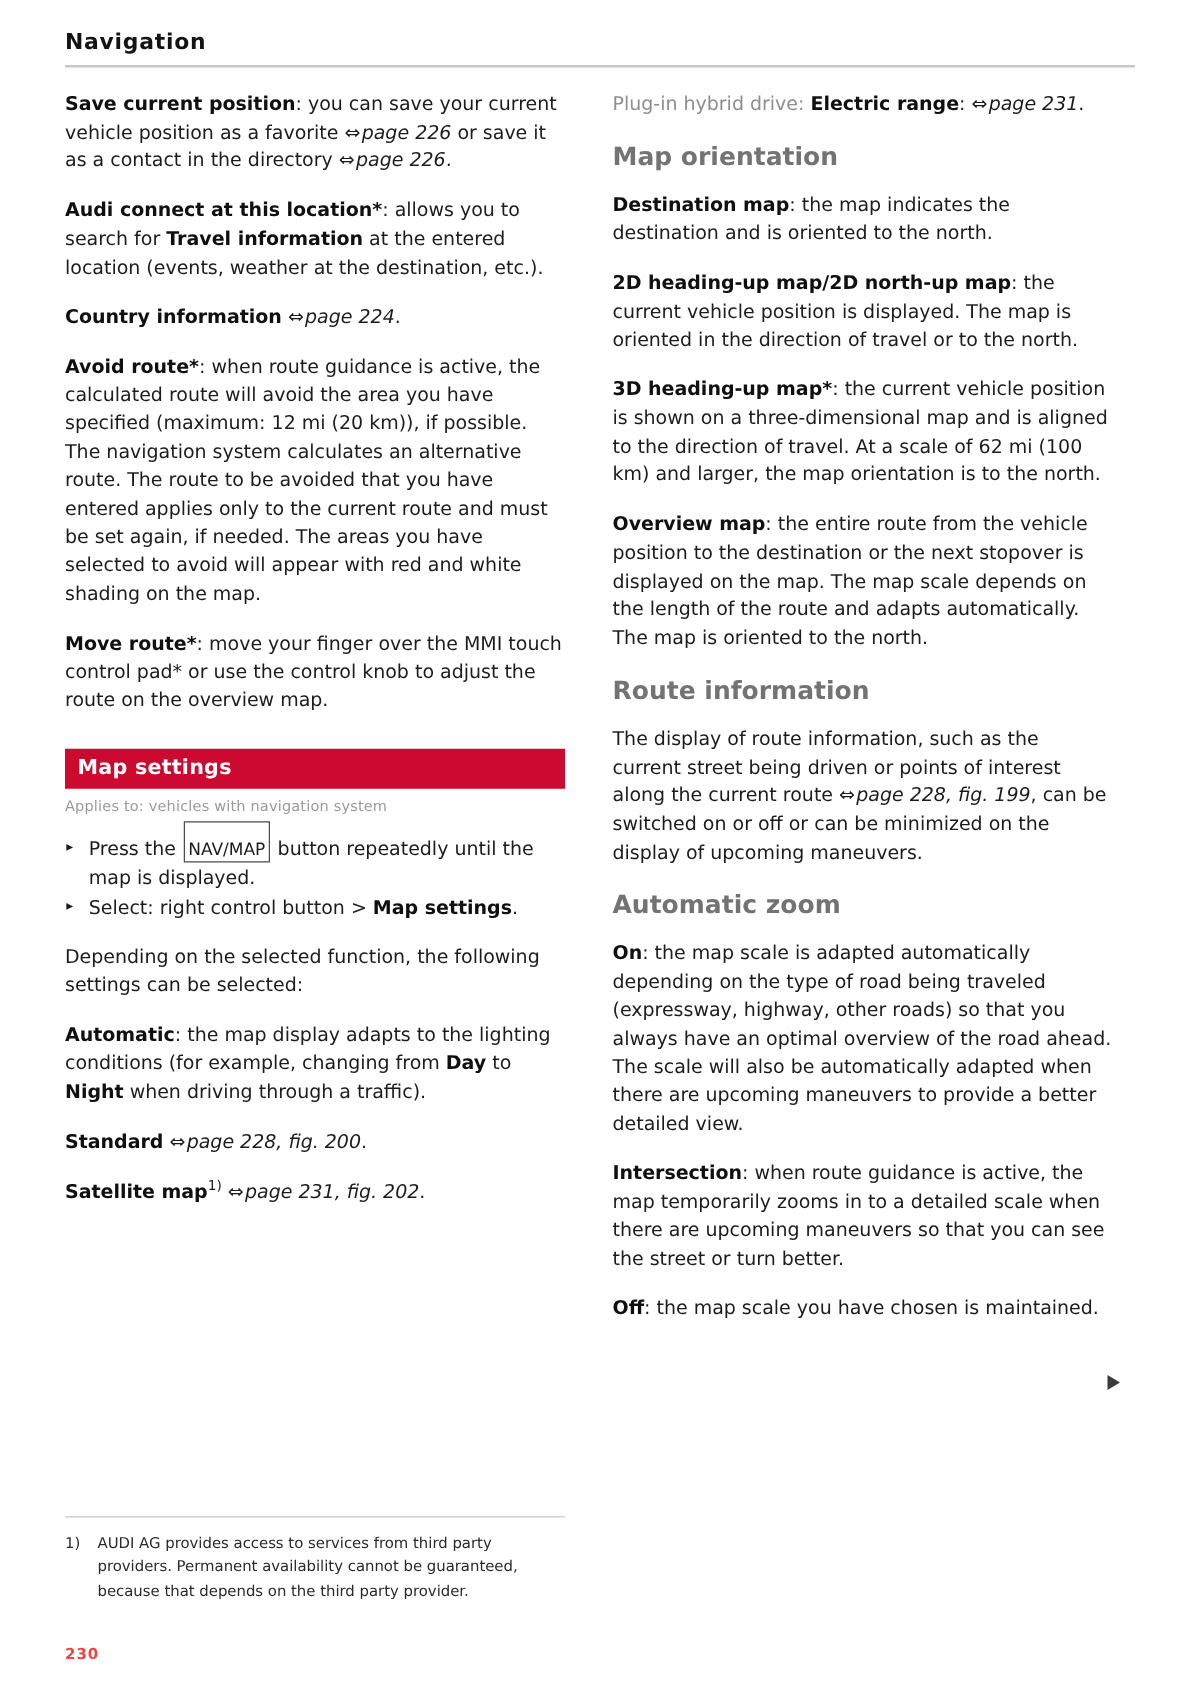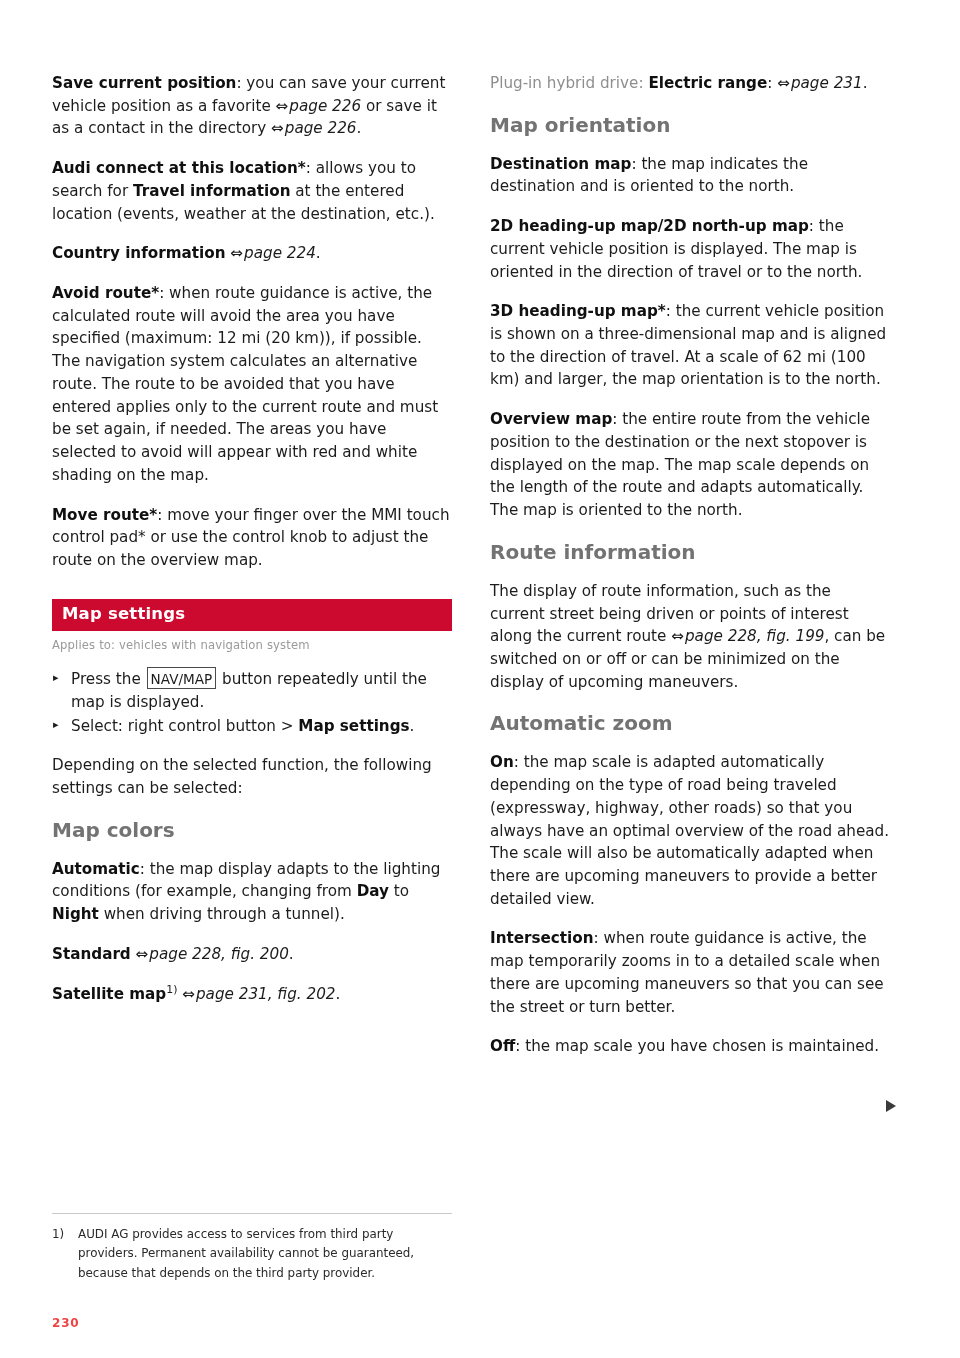--- a/index.html
+++ b/index.html
@@ -115,21 +115,21 @@
     position: absolute;
     left: 1px;
     top: 0px;
     font-size: 11px;
     color: #1c1c1c;
     line-height: 1.9;
   }
 
   .keycap {
     border: 1.3px solid #4a4a4a;
-    padding: 3px 3px 1px 3px;
+    padding: 14px 3px 1px 3px;
     font-size: 13.6px;
     white-space: nowrap;
     margin: 0 1px;
   }
 
   .checkbox-glyph {
     font-size: 14px;
     letter-spacing: -0.5px;
   }
 
@@ -189,20 +189,24 @@
     color: #b5b5b5;
     font-family: "Liberation Sans", sans-serif;
     letter-spacing: 0.2px;
   }
 </style>
 </head>
 <body>
 
 <div class="page">
 
+  <div class="header">
+    <div class="header-title">Navigation</div>
+    <div class="header-rule"></div>
+  </div>
 
   <div class="col col-left">
 
     <p class="para">
       <span class="b">Save current position</span><span>: </span><span>you can save your current vehicle position as a favorite </span><span class="arrow-ref">⇔</span><span class="ital">page 226</span><span> or save it as a contact in the directory </span><span class="arrow-ref">⇔</span><span class="ital">page 226</span><span>.</span>
     </p>
 
     <p class="para">
       <span class="b">Audi connect at this location*</span><span>: </span><span>allows you to search for </span><span class="b">Travel information</span><span> at the entered location (events, weather at the destination, etc.).</span>
     </p>
@@ -228,25 +232,24 @@
         <li>
           <span class="bullet">▸</span><span>Press the </span><span class="keycap">NAV/MAP</span><span> button repeatedly until the map is displayed.</span>
         </li>
         <li>
           <span class="bullet">▸</span><span>Select: right control button &gt; </span><span class="b">Map settings</span><span>.</span>
         </li>
       </ul>
 
       <p class="para">Depending on the selected function, the following settings can be selected:</p>
 
-      <h3 class="subhead">Map colors</h3>
 
 
       <p class="para">
-        <span class="b">Automatic</span><span>: </span><span>the map display adapts to the lighting conditions (for example, changing from </span><span class="b">Day</span><span> to </span><span class="b">Night</span><span> when driving through a tunnel).</span>
+        <span class="b">Automatic</span><span>: </span><span>the map display adapts to the lighting conditions (for example, changing from </span><span class="b">Day</span><span> to </span><span class="b">Night</span><span> when driving through a traffic).</span>
       </p>
 
 
       <p class="para">
         <span class="b">Standard</span><span> </span><span class="arrow-ref">⇔</span><span class="ital">page 228, fig. 200</span><span>.</span>
       </p>
 
       <p class="para">
         <span class="b">Satellite map</span><sup class="fn">1)</sup><span> </span><span class="arrow-ref">⇔</span><span class="ital">page 231, fig. 202</span><span>.</span>
       </p>

